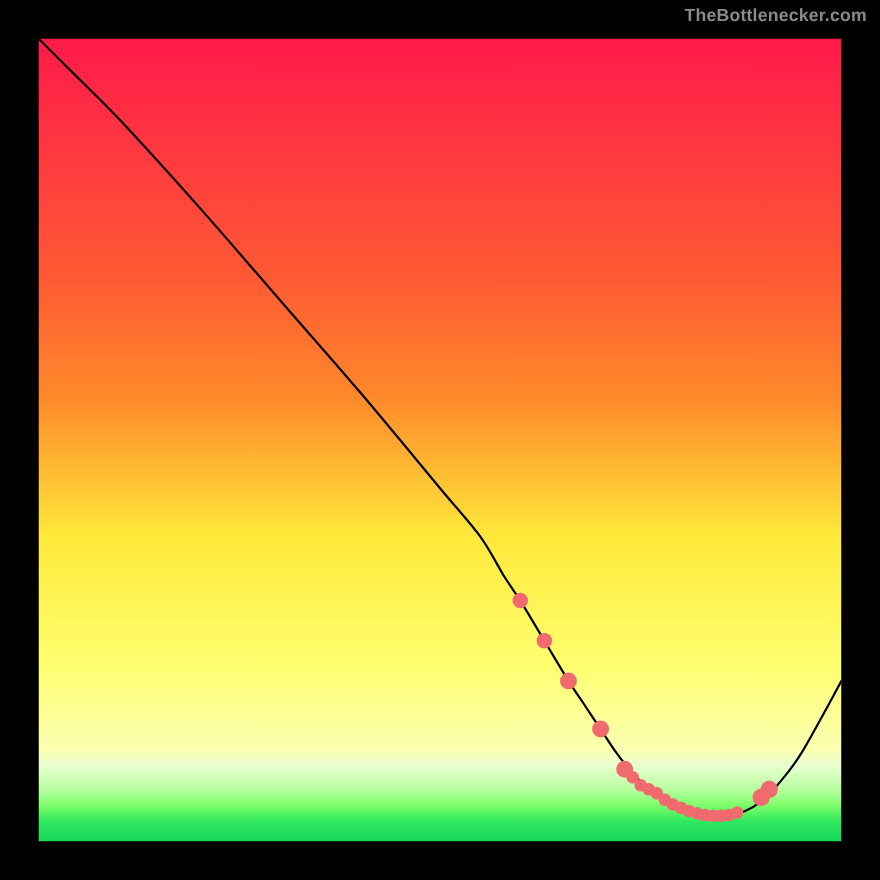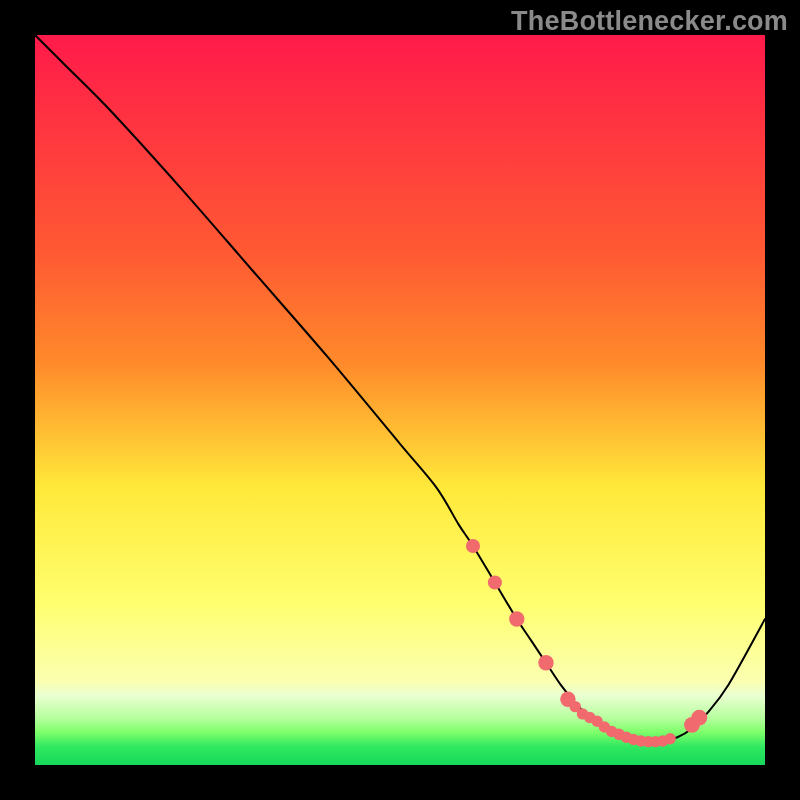--- a/index.html
+++ b/index.html
@@ -23,21 +23,21 @@
     left: 35px;
     top: 35px;
     width: 730px;
     height: 730px;
   }
   .watermark {
     position: absolute;
     top: 6px;
     right: 12px;
     font-family: Arial, Helvetica, sans-serif;
-    font-size: 27px;
+    font-size: 16px;
     font-weight: 600;
     color: #8a8a8a;
     letter-spacing: 0.2px;
   }
   svg {
     display: block;
   }
 </style>
 </head>
 <body>

